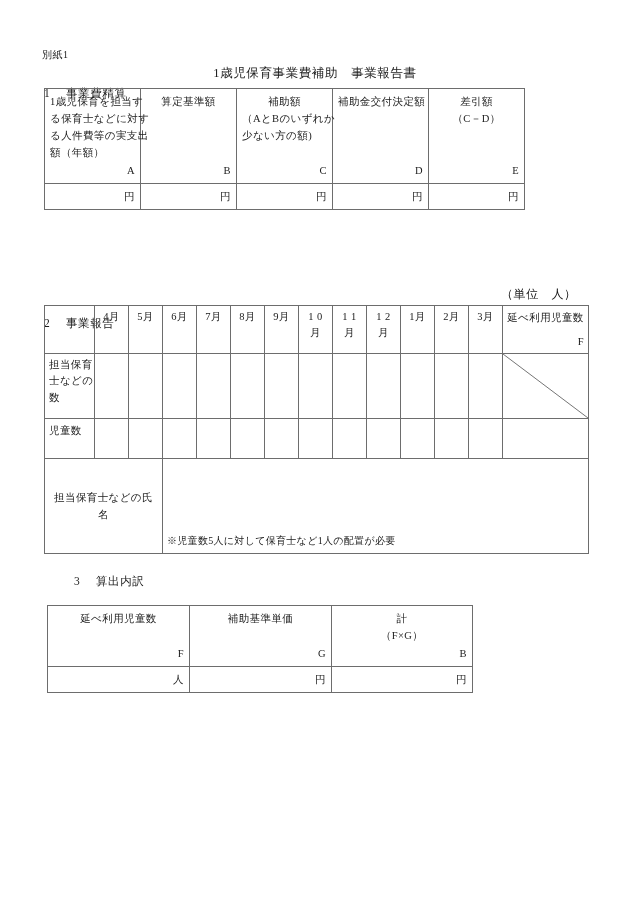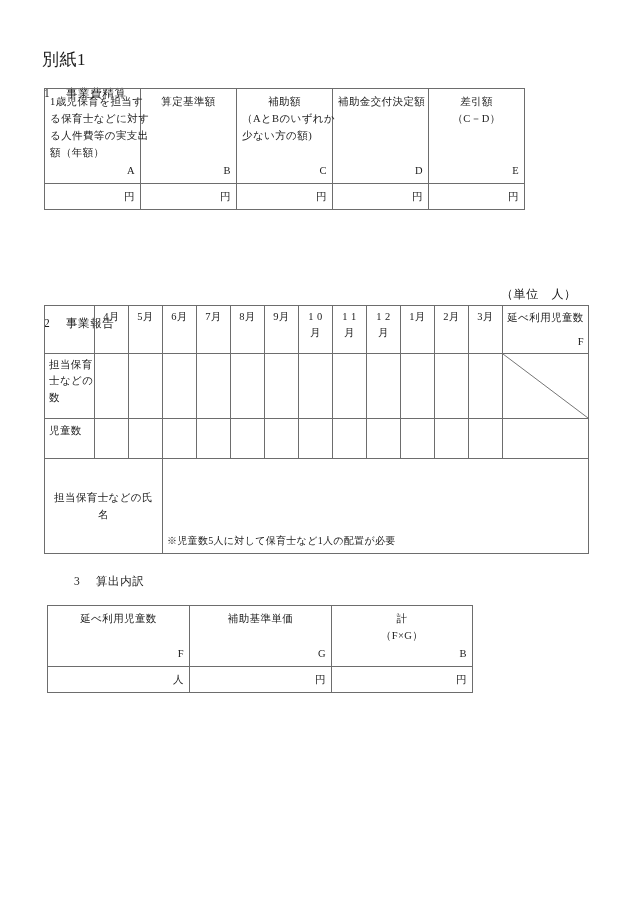--- a/index.html
+++ b/index.html
@@ -17,21 +17,21 @@
     height: 903px;
     background: #ffffff;
     overflow: hidden;
   }
 
   
   .doc-tag {
     position: absolute;
     left: 42px;
     top: 48px;
-    font-size: 17px;
+    font-size: 10px;
     letter-spacing: 0.5px;
     white-space: nowrap;
   }
   .doc-title {
     position: absolute;
     left: 0;
     right: 0;
     top: 65px;
     text-align: center;
     font-size: 12.5px;
@@ -134,20 +134,21 @@
   #tbl-calc { left: 47px; top: 605px; width: 425px; }
   #tbl-calc td.head { height: 52px; }
   #tbl-calc td.unit { height: 16px; }
 </style>
 </head>
 <body>
 
 <div id="page">
 
   <div class="doc-tag">別紙1</div>
+  <div class="doc-title">1歳児保育事業費補助　事業報告書</div>
 
   <div class="section-head" style="left:44px; top:86px;">
     <span class="num">1</span><span>事業費精算</span>
   </div>
 
   <table class="form" id="tbl-settlement">
     <colgroup>
       <col style="width:96px">
         <col style="width:96px">
         <col style="width:96px">

